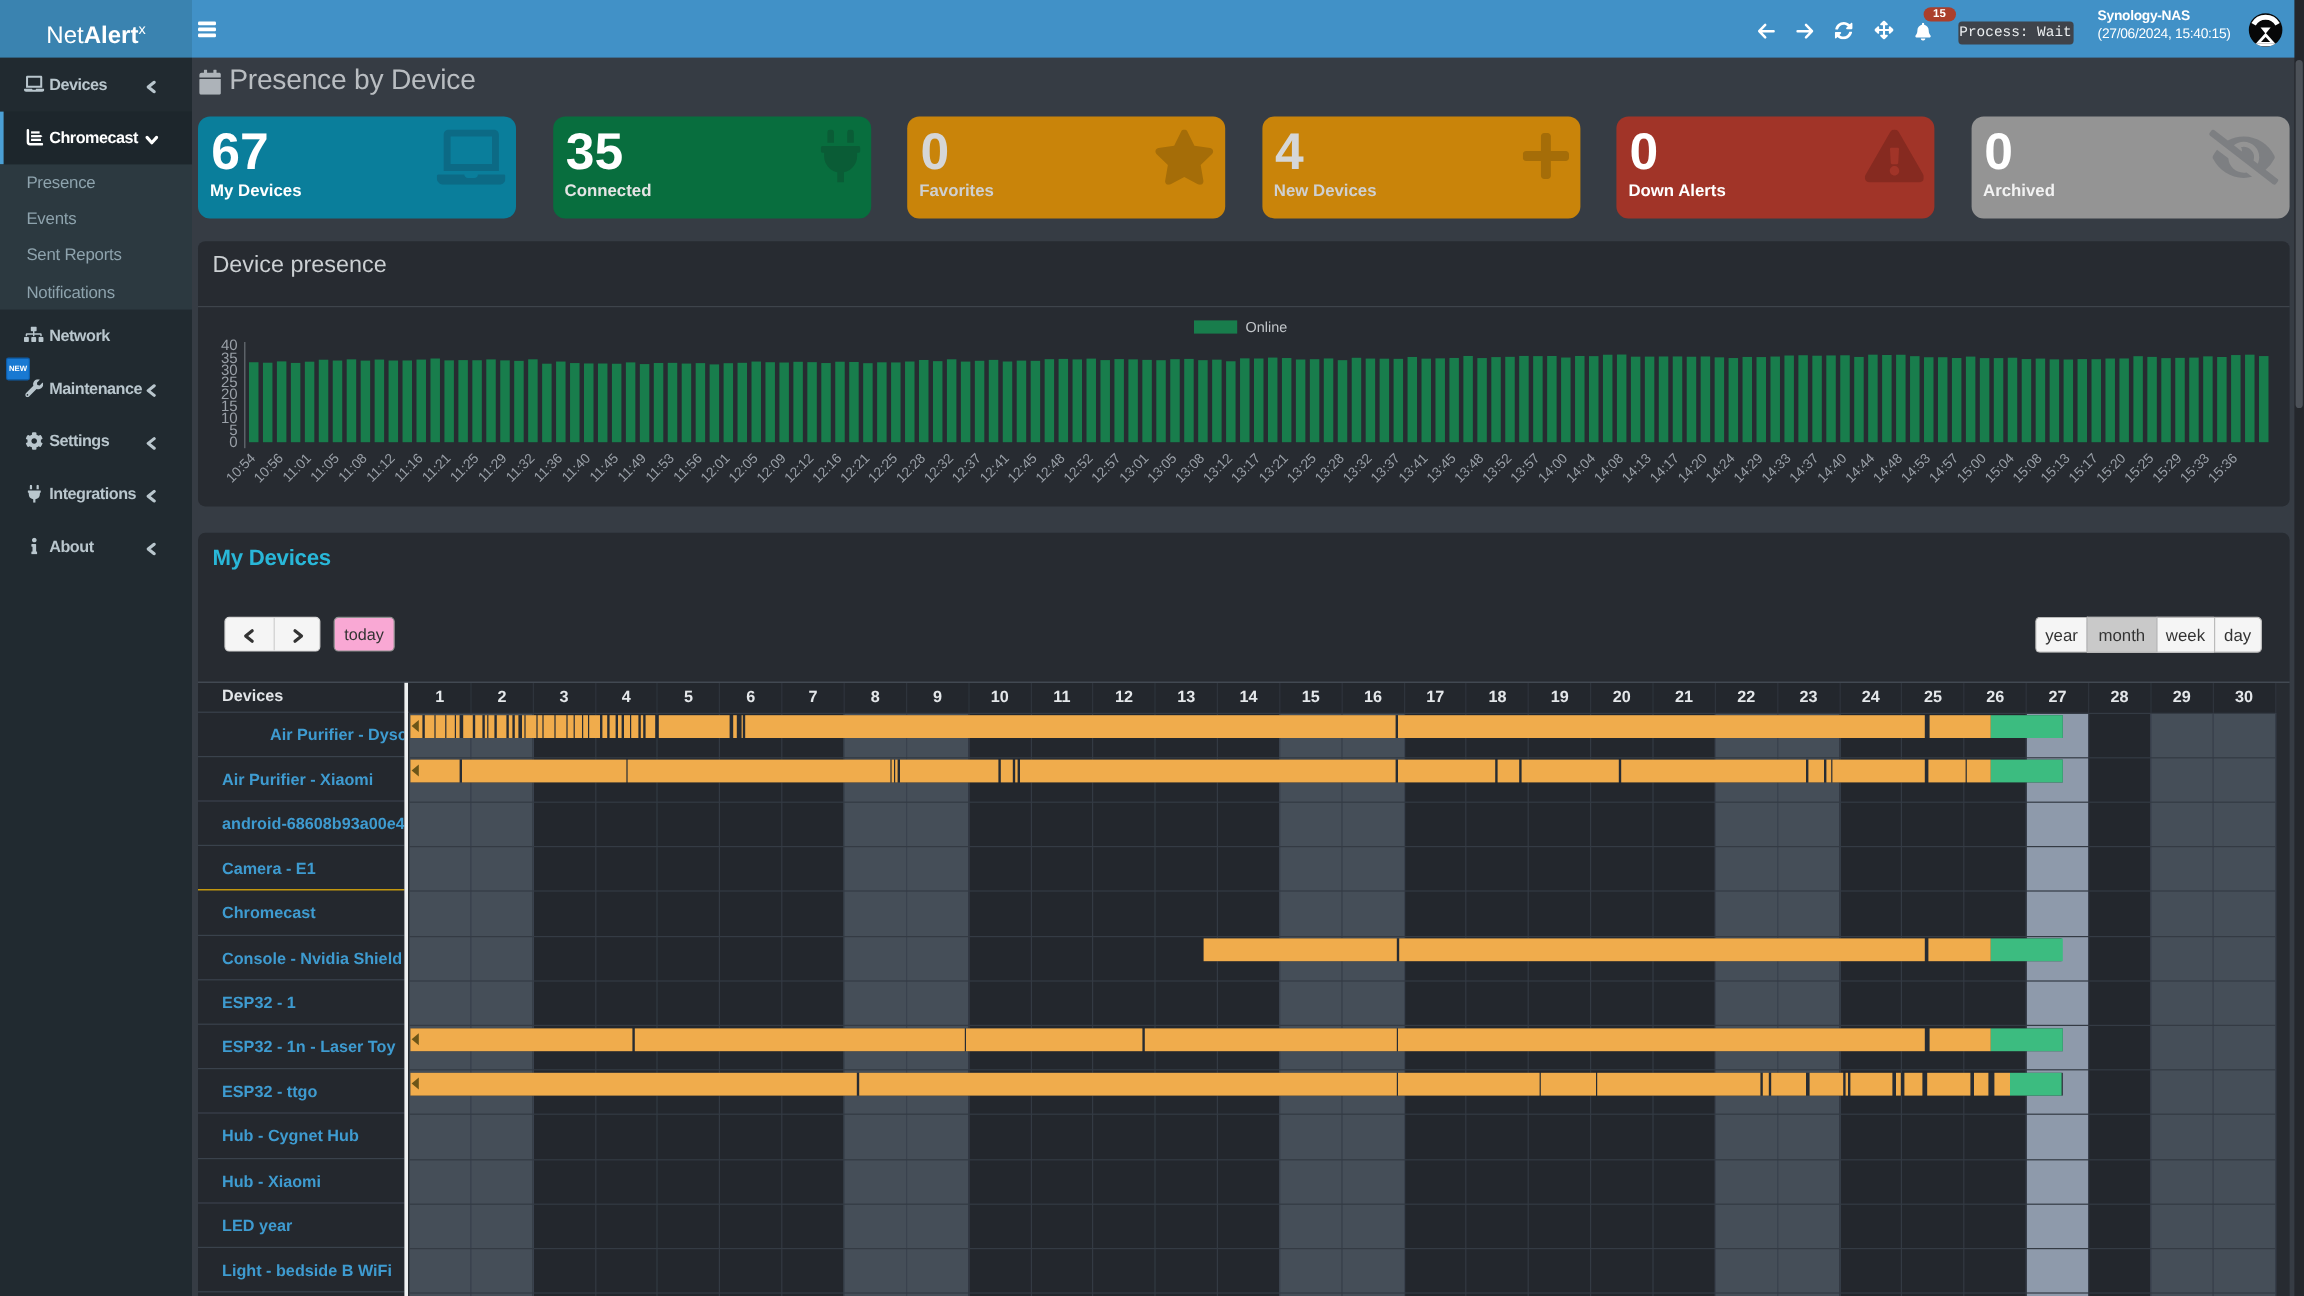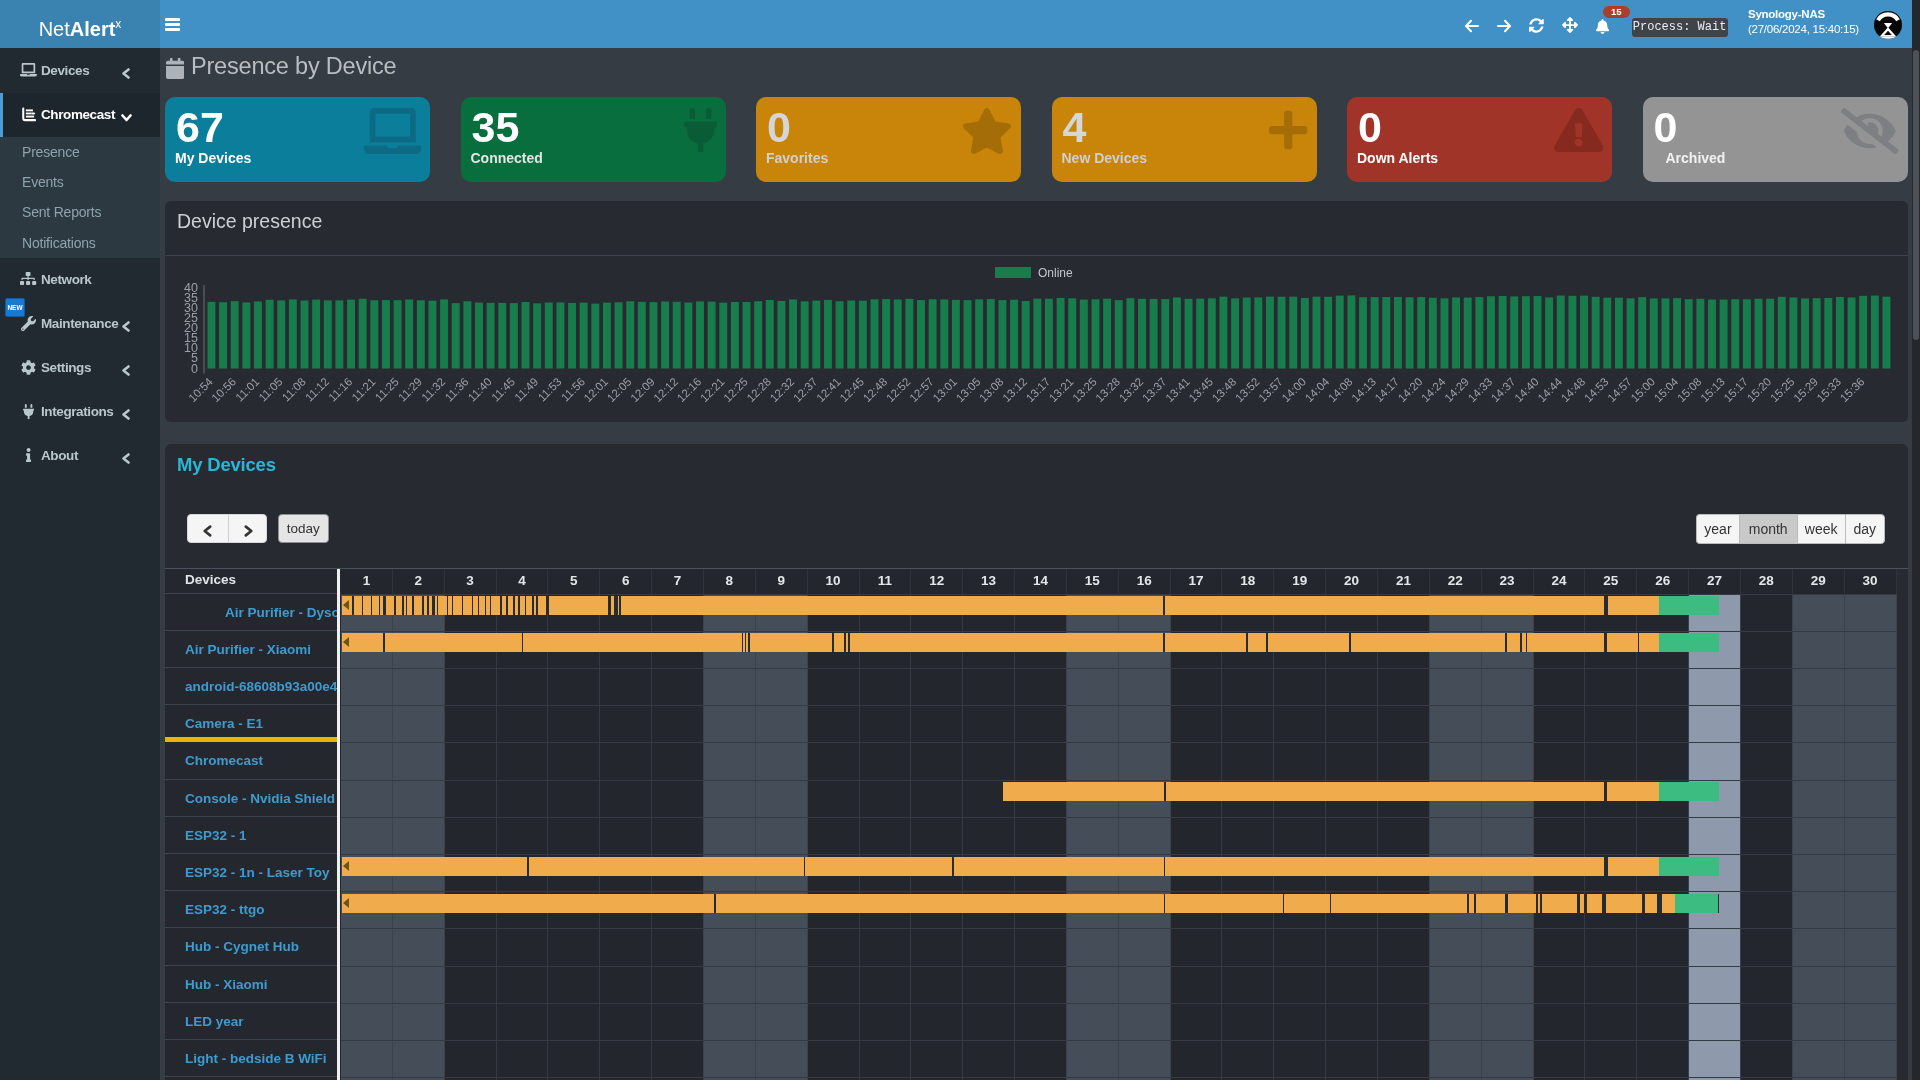--- a/index.html
+++ b/index.html
@@ -146,21 +146,21 @@
 </div>
 <div class="abs" style="left:1187.0px;top:48.5px;width:265.3px;height:85.7px;background:#a13428;border-radius:10px;">
 <div class="abs" style="left:11px;top:6px;font-size:43px;font-weight:bold;color:#fff;">0</div>
 <div class="abs" style="left:10px;top:53.5px;font-size:14px;font-weight:bold;color:#fff;">Down Alerts</div>
 <div class="abs" style="right:9px;top:11px;"><svg width="49.5" height="44" viewBox="0 0 576 512">
           <path fill="#862a20" d="M569.517 440.013C587.975 472.007 564.806 512 527.94 512H48.054c-36.937 0-59.999-40.055-41.577-71.987L246.423 23.985c18.467-32.009 64.72-31.951 83.154 0l239.94 416.028zM288 354c-25.405 0-46 20.595-46 46s20.595 46 46 46 46-20.595 46-46-20.595-46-46-46zm-43.673-165.346l7.418 136c.347 6.364 5.609 11.346 11.982 11.346h48.546c6.373 0 11.635-4.982 11.982-11.346l7.418-136c.375-6.874-5.098-12.654-11.982-12.654h-63.383c-6.884 0-12.356 5.78-11.981 12.654z"></path>
         </svg></div>
 </div>
 <div class="abs" style="left:1482.5px;top:48.5px;width:265.3px;height:85.7px;background:#949494;border-radius:10px;">
 <div class="abs" style="left:11px;top:6px;font-size:43px;font-weight:bold;color:#fff;">0</div>
-<div class="abs" style="left:23px;top:53.5px;font-size:14px;font-weight:bold;color:#f2f2f2;">Archived</div>
+<div class="abs" style="left:10px;top:53.5px;font-size:14px;font-weight:bold;color:#f2f2f2;">Archived</div>
 <div class="abs" style="right:9px;top:11px;"><svg width="57.5" height="46" viewBox="0 0 640 512">
           <path fill="#7d7f82" d="M320 400c-75.85 0-137.25-58.71-142.9-133.11L72.2 185.82c-13.79 17.3-26.48 35.59-36.72 55.59a32.35 32.35 0 0 0 0 29.19C89.71 376.41 197.07 448 320 448c26.91 0 52.87-4 77.89-10.46L346 397.39a144.13 144.13 0 0 1-26 2.61zm313.82 58.1l-110.55-85.44a331.25 331.25 0 0 0 81.25-102.07 32.35 32.35 0 0 0 0-29.19C550.29 135.59 442.93 64 320 64a308.15 308.15 0 0 0-147.32 37.7L45.46 3.37A16 16 0 0 0 23 6.18L3.37 31.45A16 16 0 0 0 6.18 53.9l588.36 454.73a16 16 0 0 0 22.46-2.81l19.64-25.27a16 16 0 0 0-2.82-22.45zm-183.72-142l-39.3-30.38A94.75 94.75 0 0 0 416 256a94.76 94.76 0 0 0-121.31-92.21A47.65 47.65 0 0 1 304 192a46.64 46.64 0 0 1-1.54 10l-73.61-56.89A142.31 142.31 0 0 1 320 112a143.92 143.92 0 0 1 144 144c0 21.63-5.29 41.79-13.9 60.1z"></path>
         </svg></div>
 </div>
 <div class="abs" style="left:5px;top:153px;width:1742.5px;height:221px;background:#272b31;border-radius:6px;"></div>
 <div class="abs" style="left:17px;top:161.5px;font-size:19.5px;color:#ccd0d3;">Device presence</div>
 <div class="abs" style="left:5px;top:207px;width:1742.5px;height:1px;background:#3e444b;"></div>
 <div class="abs" style="left:5px;top:0;">
       <svg width="1742" height="221" viewBox="0 0 1742 221" style="position:absolute;left:0;top:153px;">
 <rect x="830" y="66" width="36" height="11" fill="#187d4c"></rect>
@@ -398,21 +398,21 @@
 <div class="abs" style="left:17px;top:406px;font-size:18.5px;font-weight:bold;letter-spacing:-0.2px;color:#29b7d8;">My Devices</div>
 <div class="abs" style="left:26.7px;top:466px;width:80.4px;height:29px;background:#f5f5f5;border:1px solid #d8d8d8;border-radius:4px;">
       <div class="abs" style="left:14px;top:8px;"><svg width="12" height="12" viewBox="0 0 11 11">
           <polyline points="7.5,1.5 2.5,5.5 7.5,9.5" fill="none" stroke="#333" stroke-width="2.4" stroke-linecap="round" stroke-linejoin="round"></polyline>
         </svg></div>
       <div class="abs" style="left:40px;top:0;width:1px;height:27px;background:#cfcfcf;"></div>
       <div class="abs" style="left:54px;top:8px;"><svg width="12" height="12" viewBox="0 0 11 11">
           <polyline points="3.5,1.5 8.5,5.5 3.5,9.5" fill="none" stroke="#333" stroke-width="2.4" stroke-linecap="round" stroke-linejoin="round"></polyline>
         </svg></div>
     </div>
-<div class="abs" style="left:118px;top:466px;width:50.6px;height:29px;background:#e5e5e5;border:1px solid #8f8f8f;border-radius:4px;color:#333;font-size:13.5px;text-align:center;line-height:27px;">today</div>
+<div class="abs" style="left:118px;top:466px;width:50.6px;height:29px;background:#f9a8d4;border:1px solid #8f8f8f;border-radius:4px;color:#333;font-size:13.5px;text-align:center;line-height:27px;">today</div>
 <div class="abs" style="left:1536.2px;top:465.5px;width:42.5px;height:30px;background:#f5f5f5;border:1px solid #bbb;border-right:none;border-radius:4px 0 0 4px;color:#333;font-size:14px;text-align:center;line-height:28px;">year</div>
 <div class="abs" style="left:1578.7px;top:465.5px;width:58px;height:30px;background:#c9c9c9;border:1px solid #bbb;border-right:none;color:#333;font-size:14px;text-align:center;line-height:28px;">month</div>
 <div class="abs" style="left:1636.7px;top:465.5px;width:48px;height:30px;background:#f5f5f5;border:1px solid #bbb;border-right:none;color:#333;font-size:14px;text-align:center;line-height:28px;">week</div>
 <div class="abs" style="left:1684.7px;top:465.5px;width:40px;height:30px;background:#f5f5f5;border:1px solid #bbb;border-right:1px solid #bbb;border-radius:0 4px 4px 0;border-right:1px solid #bbb;color:#333;font-size:14px;text-align:center;line-height:28px;">day</div>
 </div>
 <div style="position:absolute;left:340.50px;top:593.5px;width:51.85px;height:486.5px;background:#454e58;"></div>
 <div style="position:absolute;left:392.35px;top:593.5px;width:51.85px;height:486.5px;background:#454e58;"></div>
 <div style="position:absolute;left:444.20px;top:593.5px;width:51.85px;height:486.5px;background:#23272d;"></div>
 <div style="position:absolute;left:496.05px;top:593.5px;width:51.85px;height:486.5px;background:#23272d;"></div>
 <div style="position:absolute;left:547.90px;top:593.5px;width:51.85px;height:486.5px;background:#23272d;"></div>
@@ -552,21 +552,21 @@
 <div style="position:absolute;left:165.0px;top:572.0px;width:150px;padding-left:20px;font-size:13.5px;font-weight:bold;color:#e2e5e8;">Devices</div>
 <div style="position:absolute;left:165.0px;top:593.50px;width:171.5px;height:37.22px;border-bottom:1px solid #3a424c;overflow:hidden;padding-left:40px;">
     <div style="margin:11px 0 0 20px;font-size:13.5px;font-weight:bold;color:#3e9bd0;white-space:nowrap;">Air Purifier - Dyson</div>
   </div>
 <div style="position:absolute;left:165.0px;top:630.72px;width:171.5px;height:37.22px;border-bottom:1px solid #3a424c;overflow:hidden;">
     <div style="margin:11px 0 0 20px;font-size:13.5px;font-weight:bold;color:#3e9bd0;white-space:nowrap;">Air Purifier - Xiaomi</div>
   </div>
 <div style="position:absolute;left:165.0px;top:667.93px;width:171.5px;height:37.22px;border-bottom:1px solid #3a424c;overflow:hidden;">
     <div style="margin:11px 0 0 20px;font-size:13.5px;font-weight:bold;color:#3e9bd0;white-space:nowrap;">android-68608b93a00e49</div>
   </div>
-<div style="position:absolute;left:165.0px;top:705.14px;width:171.5px;height:37.22px;border-bottom:5px solid #eab308;overflow:hidden;">
+<div style="position:absolute;left:165.0px;top:705.14px;width:171.5px;height:37.22px;border-bottom:1px solid #eab308;overflow:hidden;">
     <div style="margin:11px 0 0 20px;font-size:13.5px;font-weight:bold;color:#3e9bd0;white-space:nowrap;">Camera - E1</div>
   </div>
 <div style="position:absolute;left:165.0px;top:742.36px;width:171.5px;height:37.22px;border-bottom:1px solid #3a424c;overflow:hidden;">
     <div style="margin:11px 0 0 20px;font-size:13.5px;font-weight:bold;color:#3e9bd0;white-space:nowrap;">Chromecast</div>
   </div>
 <div style="position:absolute;left:165.0px;top:779.58px;width:171.5px;height:37.22px;border-bottom:1px solid #3a424c;overflow:hidden;">
     <div style="margin:11px 0 0 20px;font-size:13.5px;font-weight:bold;color:#3e9bd0;white-space:nowrap;">Console - Nvidia Shield TV</div>
   </div>
 <div style="position:absolute;left:165.0px;top:816.79px;width:171.5px;height:37.22px;border-bottom:1px solid #3a424c;overflow:hidden;">
     <div style="margin:11px 0 0 20px;font-size:13.5px;font-weight:bold;color:#3e9bd0;white-space:nowrap;">ESP32 - 1</div>

